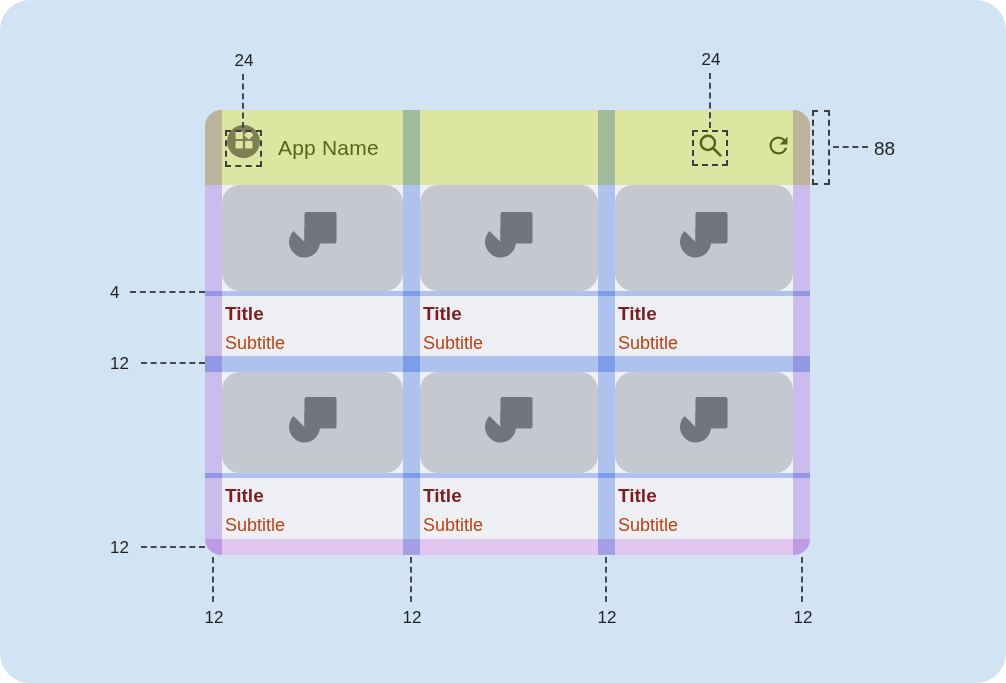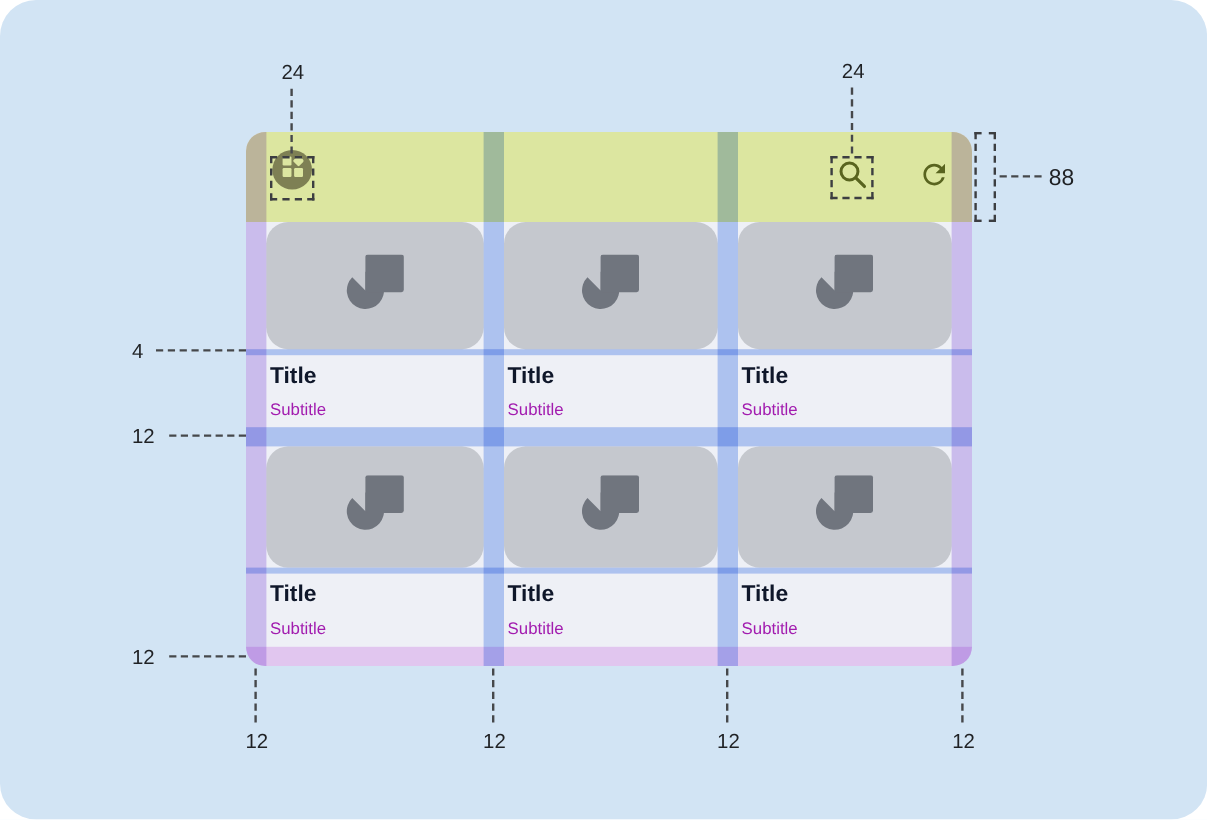--- a/index.html
+++ b/index.html
@@ -9,22 +9,22 @@
   .mock{position:absolute;left:205px;top:110px;width:605px;height:445px;background:#eef0f6;border-radius:16px;overflow:hidden;}
   .appbar{position:absolute;left:0;top:0;width:605px;height:75px;background:#dce6a0;}
   .avatar{position:absolute;left:22px;top:15px;width:33px;height:33px;border-radius:50%;background:#7e8054;display:flex;align-items:center;justify-content:center;}
   .appbar-title{position:absolute;left:73px;top:0;height:75px;display:flex;align-items:center;font-size:21px;font-weight:500;color:#59641f;letter-spacing:.2px;}
   .appbar-action{position:absolute;top:0;height:75px;width:36px;display:flex;align-items:center;justify-content:center;}
   .act-search{left:487px;}
   .act-refresh{left:555px;}
 
   .card-img{position:absolute;background:#c5c8ce;border-radius:18px;display:flex;align-items:center;justify-content:center;}
   .card-txt{position:absolute;padding:5px 0 0 3px;box-sizing:border-box;}
-  .card-title{font-size:19px;font-weight:700;color:#0f172a;line-height:1.35;}
-  .card-sub{font-size:14px;font-weight:400;color:#a21caf;line-height:1.3;margin-top:5px;}
+  .card-title{font-size:19px;font-weight:700;color:#7f1d1d;line-height:1.35;}
+  .card-sub{font-size:18px;font-weight:400;color:#c2410c;line-height:1.3;margin-top:5px;}
 
   .c1{left:17px;width:181px;} .c2{left:215px;width:178px;} .c3{left:410px;width:178px;}
   .r1i{top:75px;height:106px;} .r2i{top:262px;height:101px;}
   .r1t{top:186px;height:60px;} .r2t{top:368px;height:61px;}
 
   
   .ov{position:absolute;mix-blend-mode:multiply;pointer-events:none;}
   .ov-margin{background:#d9c8f5;top:0;width:17px;height:445px;}
   .ov-left{left:0;} .ov-right{left:588px;}
   .ov-bottom{background:#f2d3f8;left:0;top:429px;width:605px;height:16px;}
@@ -51,20 +51,21 @@
       <div class="avatar">
         <span>
           <svg width="18" height="18" viewBox="0 0 18 18">
             <rect x="0.5" y="0.5" width="7.4" height="7.4" rx="1" fill="#dce6a0"></rect>
             <rect x="0.5" y="10.1" width="7.4" height="7.4" rx="1" fill="#dce6a0"></rect>
             <rect x="10.1" y="10.1" width="7.4" height="7.4" rx="1" fill="#dce6a0"></rect>
             <rect x="10.4" y="0.6" width="6.8" height="6.8" rx="1" fill="#dce6a0" transform="rotate(45 13.8 4)"></rect>
           </svg>
         </span>
       </div>
+      <div class="appbar-title">App Name</div>
       <div class="appbar-action act-search">
         <span>
           <svg width="27" height="27" viewBox="0 0 26 26">
             <circle cx="10.5" cy="10.5" r="6.8" fill="none" stroke="#59641f" stroke-width="2.4"></circle>
             <line x1="15.6" y1="15.6" x2="22.5" y2="22.5" stroke="#59641f" stroke-width="2.6" stroke-linecap="round"></line>
           </svg>
         </span>
       </div>
       <div class="appbar-action act-refresh">
         <span>

